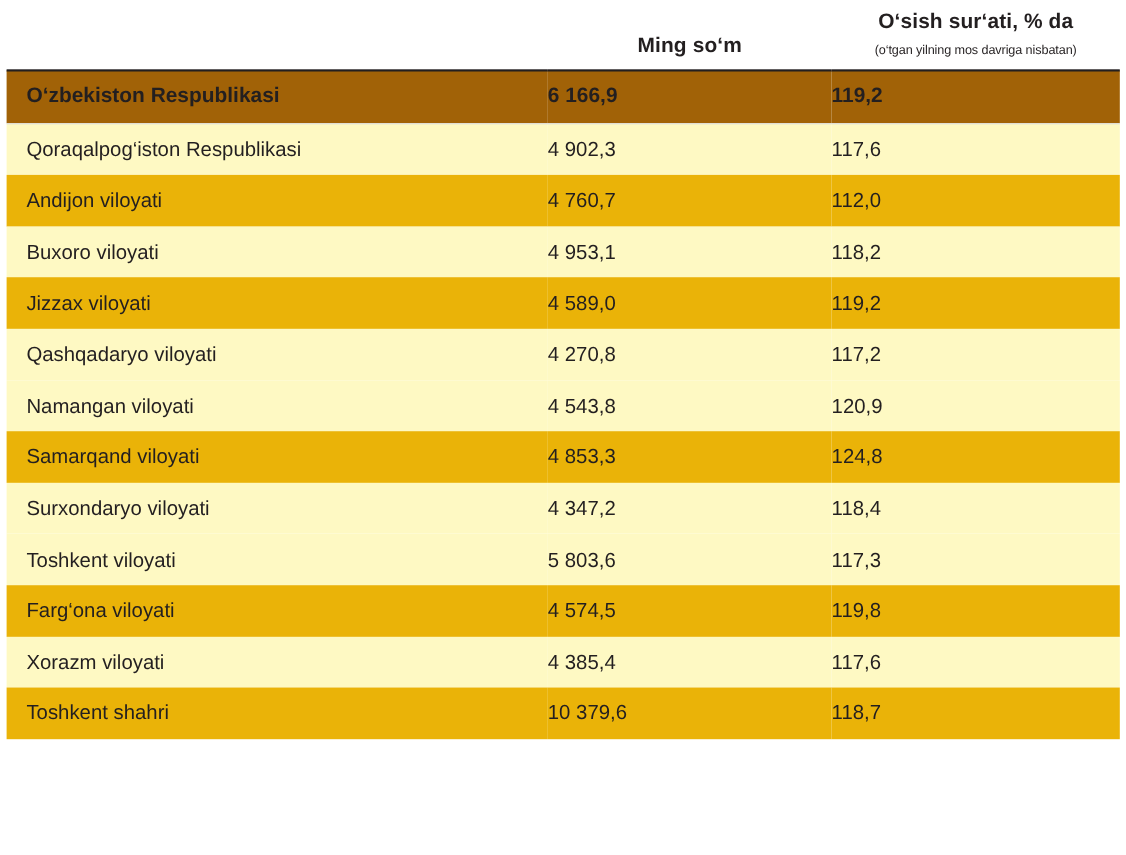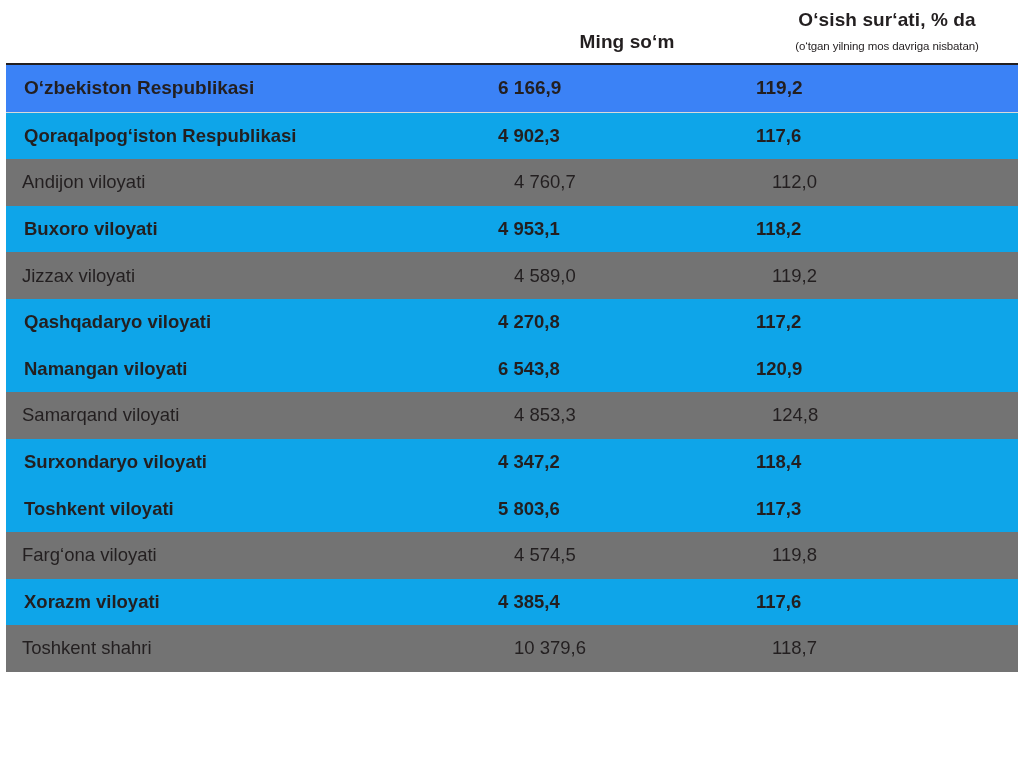--- a/index.html
+++ b/index.html
@@ -60,29 +60,27 @@
 
   tbody td {
     border: none;
     padding: 0;
     height: 46.6px;
     font-size: 18.5px;
     line-height: 22px;
     vertical-align: middle;
   }
   tbody tr.row-alt td {
-    background: #737373;
-    padding-left: 16px;
+    background: #eab308;
   }
   tbody tr.row-plain td {
-    background: #0ea5e9;
-    font-weight: bold;
+    background: #fef9c3;
   }
   tbody tr.row-total td {
-    background: #3b82f6;
+    background: #a16207;
     font-weight: bold;
   }
   td.cell-name {
     padding-left: 18px;
     text-align: left;
   }
   td.cell-val, td.cell-rate {
     text-align: left;
   }
   tbody tr.row-total td.cell-name {
@@ -152,21 +150,21 @@
           <td class="cell-val">4 589,0</td>
           <td class="cell-rate">119,2</td>
         </tr>
         <tr class="row-plain">
           <td class="cell-name">Qashqadaryo viloyati</td>
           <td class="cell-val">4 270,8</td>
           <td class="cell-rate">117,2</td>
         </tr>
         <tr class="row-plain">
           <td class="cell-name">Namangan viloyati</td>
-          <td class="cell-val">6 543,8</td>
+          <td class="cell-val">4 543,8</td>
           <td class="cell-rate">120,9</td>
         </tr>
         <tr class="row-alt">
           <td class="cell-name">Samarqand viloyati</td>
           <td class="cell-val">4 853,3</td>
           <td class="cell-rate">124,8</td>
         </tr>
         <tr class="row-plain">
           <td class="cell-name">Surxondaryo viloyati</td>
           <td class="cell-val">4 347,2</td>

